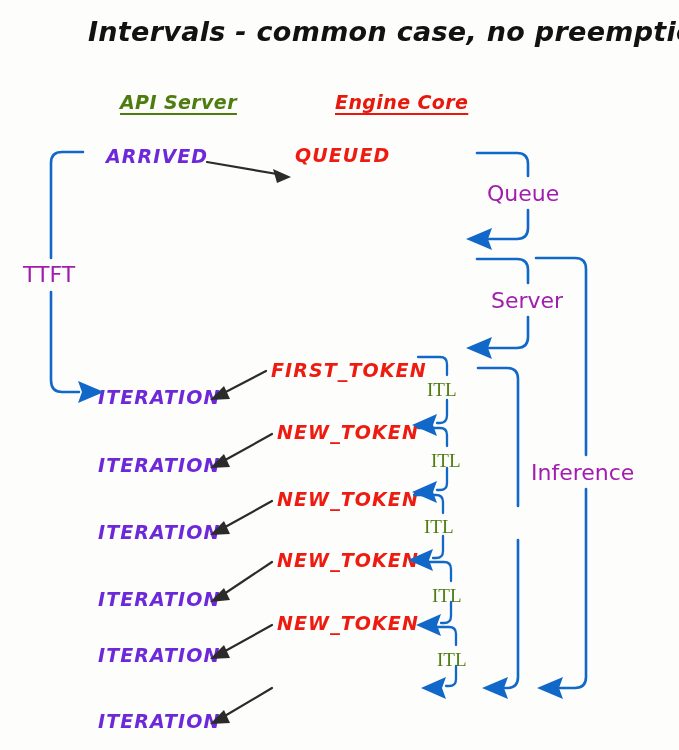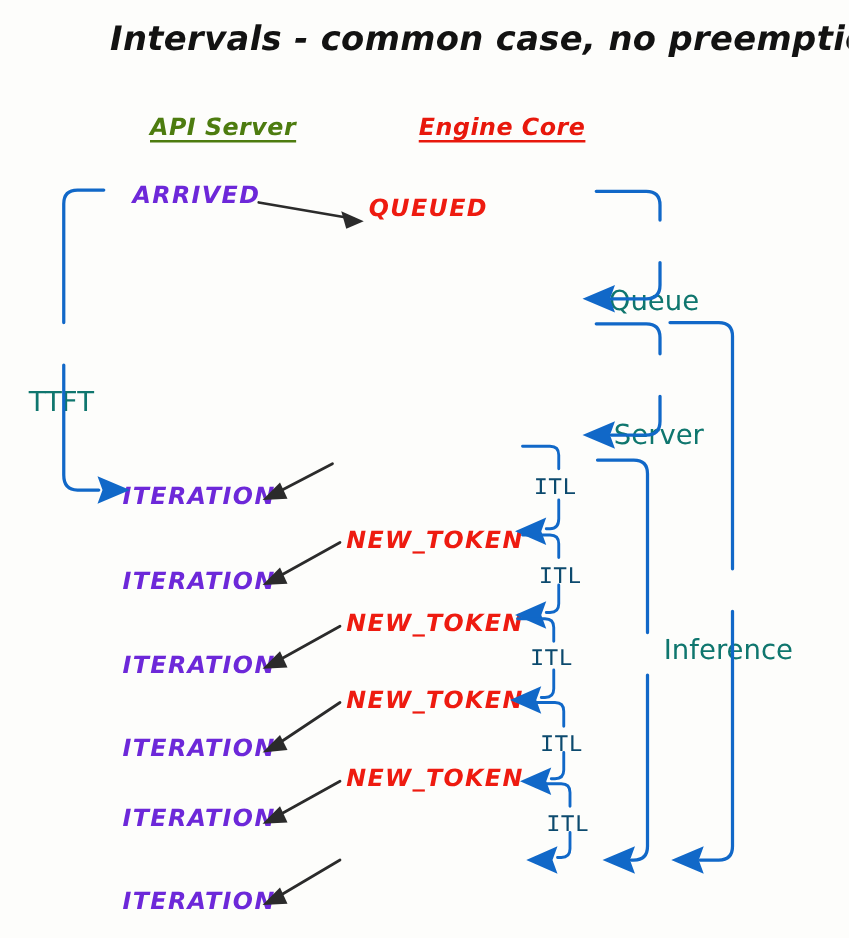--- a/index.html
+++ b/index.html
@@ -38,32 +38,31 @@
     font-size:19px;
     font-style:italic;
     font-weight:bold;
     letter-spacing:1.1px;
     font-family:"DejaVu Sans", sans-serif;
   }
   .st-orange{color:#6d28d9;}
   .st-red{color:#EE1B10;}
 
   .blue-lbl{
-    color:#0f766e;
+    color:#a21caf;
     font-size:22px;
     font-family:"DejaVu Sans", sans-serif;
     font-style:normal;
     font-weight:normal;
     letter-spacing:0px;
-    margin-top:48px;
   }
   .itl-lbl{
-    color:#0c4a6e;
+    color:#4d7c0f;
     font-size:19px;
-    font-family:Liberation Mono, monospace;
+    font-family:Liberation Serif, serif;
   }
   svg{position:absolute;left:0;top:0;}
   .bk{fill:none;stroke:#1168C8;stroke-width:2.6;stroke-linecap:round;stroke-linejoin:round;}
   .bk-thin{fill:none;stroke:#1168C8;stroke-width:2.3;stroke-linecap:round;stroke-linejoin:round;}
   .ah{fill:#1168C8;}
   .blk{fill:none;stroke:#2b2b2b;stroke-width:2.2;stroke-linecap:round;}
   .blkf{fill:#2b2b2b;}
 </style>
 </head>
 <body>
@@ -76,21 +75,22 @@
   <div class="abs col-head eng-col" style="left:287px;top:91px;margin-left:48px;">Engine Core</div>
 
   <div class="abs state st-orange" style="left:106px;top:145px;">ARRIVED</div>
   <div class="abs state st-orange" style="left:98px;top:386px;">ITERATION</div>
   <div class="abs state st-orange" style="left:98px;top:454px;">ITERATION</div>
   <div class="abs state st-orange" style="left:98px;top:521px;">ITERATION</div>
   <div class="abs state st-orange" style="left:98px;top:588px;">ITERATION</div>
   <div class="abs state st-orange" style="left:98px;top:644px;">ITERATION</div>
   <div class="abs state st-orange" style="left:98px;top:710px;">ITERATION</div>
 
-  <div class="abs state st-red" style="left:295px;top:156px;">QUEUED</div>
+  <div class="abs state st-red" style="left:295px;top:144px;">QUEUED</div>
+  <div class="abs state st-red" style="left:271px;top:359px;">FIRST_TOKEN</div>
   <div class="abs state st-red" style="left:277px;top:421px;">NEW_TOKEN</div>
   <div class="abs state st-red" style="left:277px;top:488px;">NEW_TOKEN</div>
   <div class="abs state st-red" style="left:277px;top:549px;">NEW_TOKEN</div>
   <div class="abs state st-red" style="left:277px;top:612px;">NEW_TOKEN</div>
 
   <div class="abs blue-lbl" style="left:23px;top:262px;text-align:center;">TTFT</div>
   <div class="abs blue-lbl" style="left:487px;top:181px;">Queue</div>
   <div class="abs blue-lbl" style="left:491px;top:288px;">Server</div>
   <div class="abs blue-lbl" style="left:531px;top:460px;">Inference</div>
 

